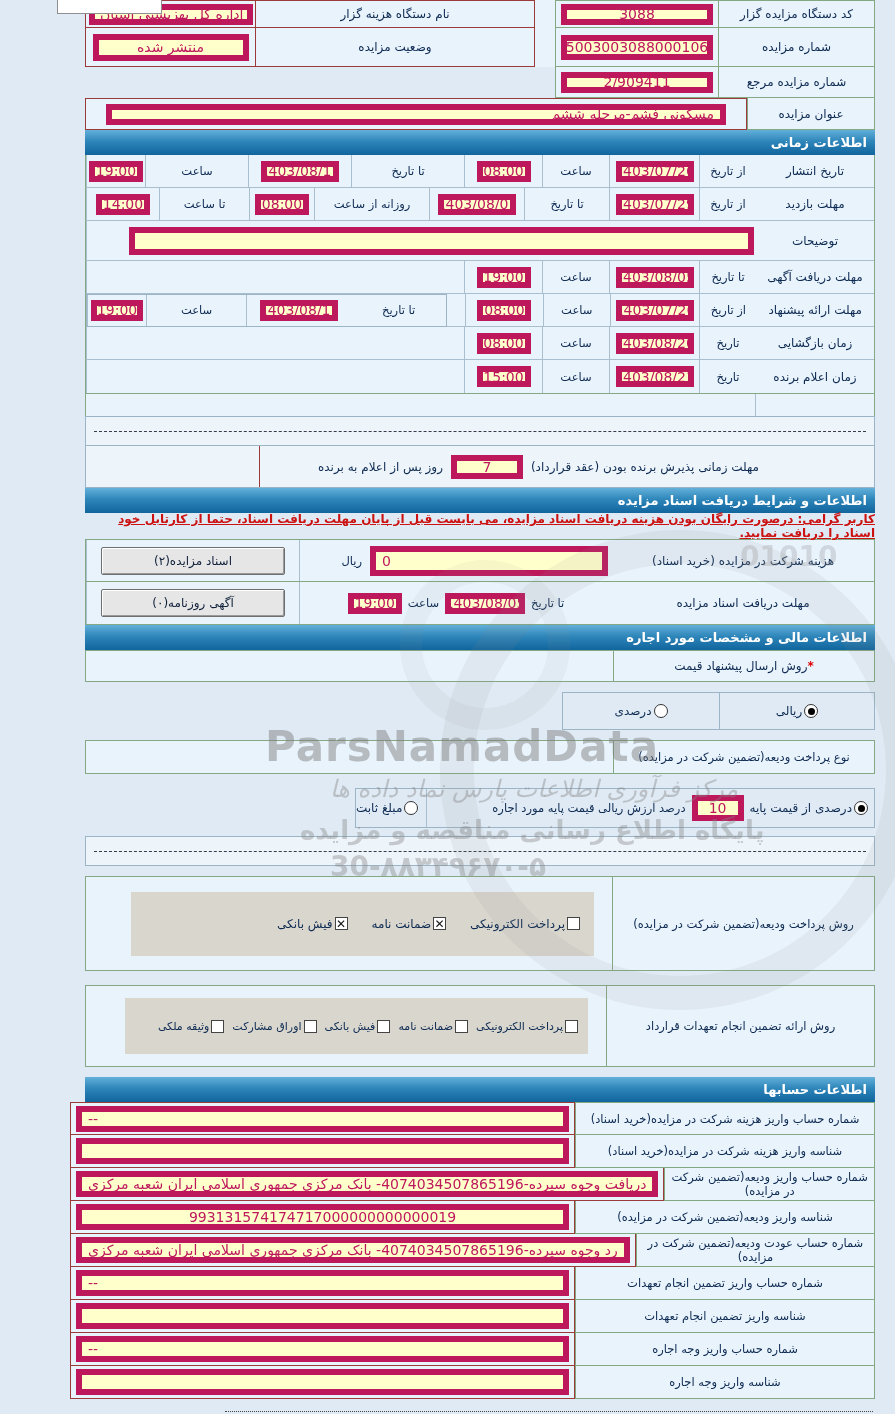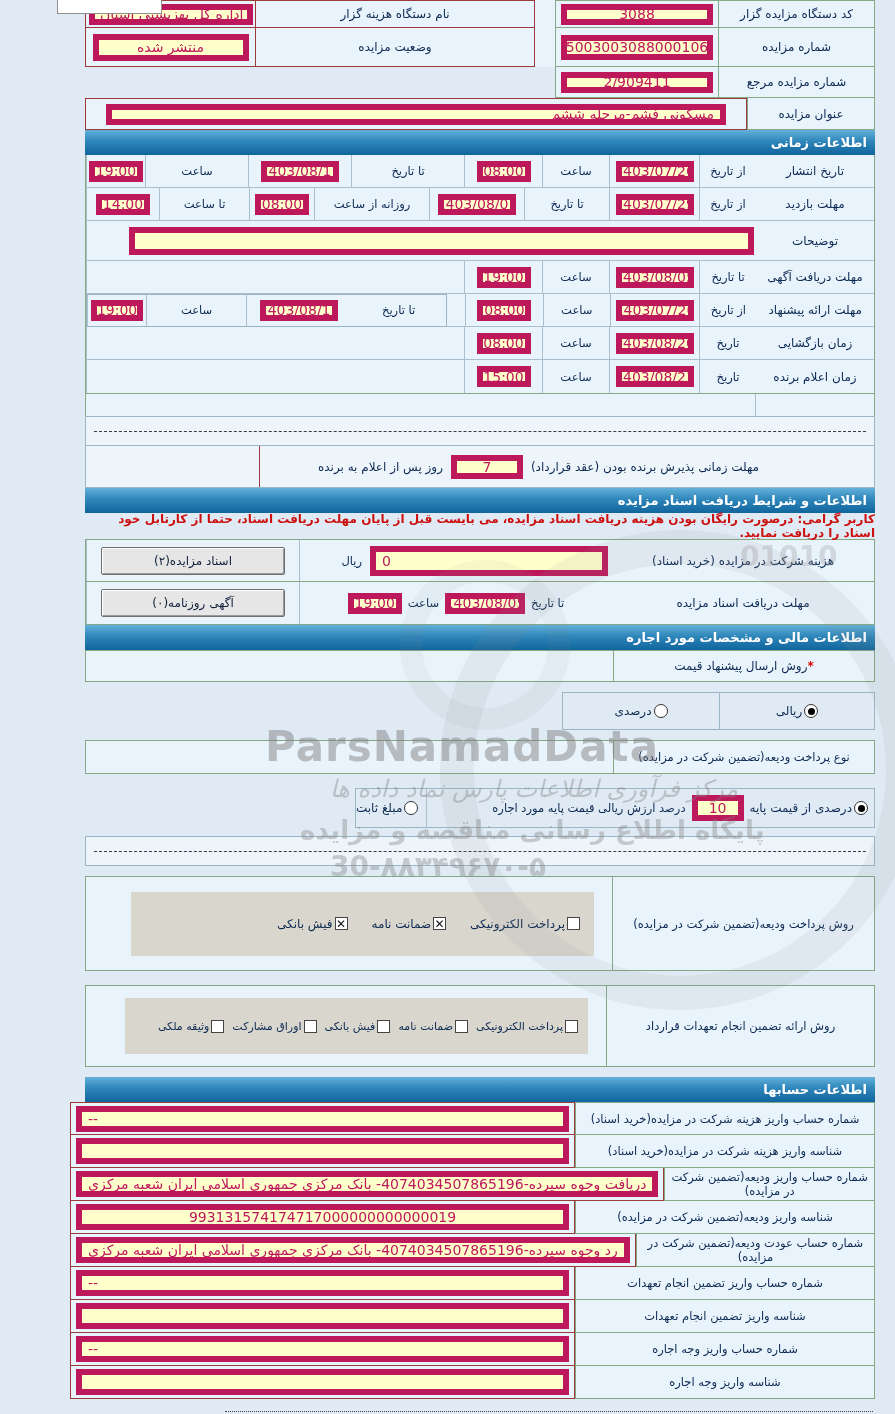--- a/index.html
+++ b/index.html
@@ -35,21 +35,21 @@
     box-shadow:inset 1px 1px 0 #ffffff, inset -1px -1px 0 #9a9a9a;cursor:pointer;white-space:nowrap;
   }
   .dashbox{height:30px;border:1px solid #9cb5c6;background:#edf4fa;display:flex;align-items:center;box-sizing:border-box;}
   .dashline{flex:1;border-top:1px dashed #3a3a4a;margin:0 8px;}
   .rad{width:14px;height:14px;border:1.5px solid #333;border-radius:50%;background:#fff;display:inline-flex;align-items:center;justify-content:center;box-sizing:border-box;flex:0 0 auto;}
   .rad.on::after{content:"";width:7px;height:7px;border-radius:50%;background:#000;}
   .cb{width:13px;height:13px;border:1px solid #444;background:#fff;display:inline-flex;align-items:center;justify-content:center;font-size:12px;line-height:1;color:#111;box-sizing:border-box;flex:0 0 auto;}
   .cb.on::before{content:"\2715";}
   .opt{display:inline-flex;align-items:center;gap:2px;white-space:nowrap;}
   .graypanel{background:#d9d6ce;display:flex;align-items:center;box-sizing:border-box;}
-  .notice{font-size:12px;font-weight:bold;color:#cc1111;display:flex;align-items:center;justify-content:center;height:26px;}
+  .notice{font-size:12px;font-weight:bold;color:#cc1111;display:flex;align-items:center;justify-content:center;height:26px;text-decoration:underline;}
   .accrow{display:flex;height:33px;box-sizing:border-box;}
   .acclbl{width:300px;background:#e9f3fc;border:1px solid #84a884;font-size:11.5px;display:flex;align-items:center;justify-content:center;box-sizing:border-box;text-align:center;padding:0 4px;}
   .accval{flex:1;background:#e9f3fc;border:1px solid #9c3a3a;display:flex;align-items:center;box-sizing:border-box;padding:2px 5px;}
   .accval .inp{width:100%;height:26px;}
   .center{justify-content:center !important;}
   .wm{position:absolute;pointer-events:none;z-index:9;}
   .wmcircle{border-radius:50%;box-sizing:border-box;}
   .spacercol{position:relative;height:22px;background:#e9f3fc;border-left:1px solid #84a884;border-right:1px solid #84a884;}
   .vline{position:absolute;top:0;bottom:0;border-left:1px solid #a9bfd0;}
 </style>

